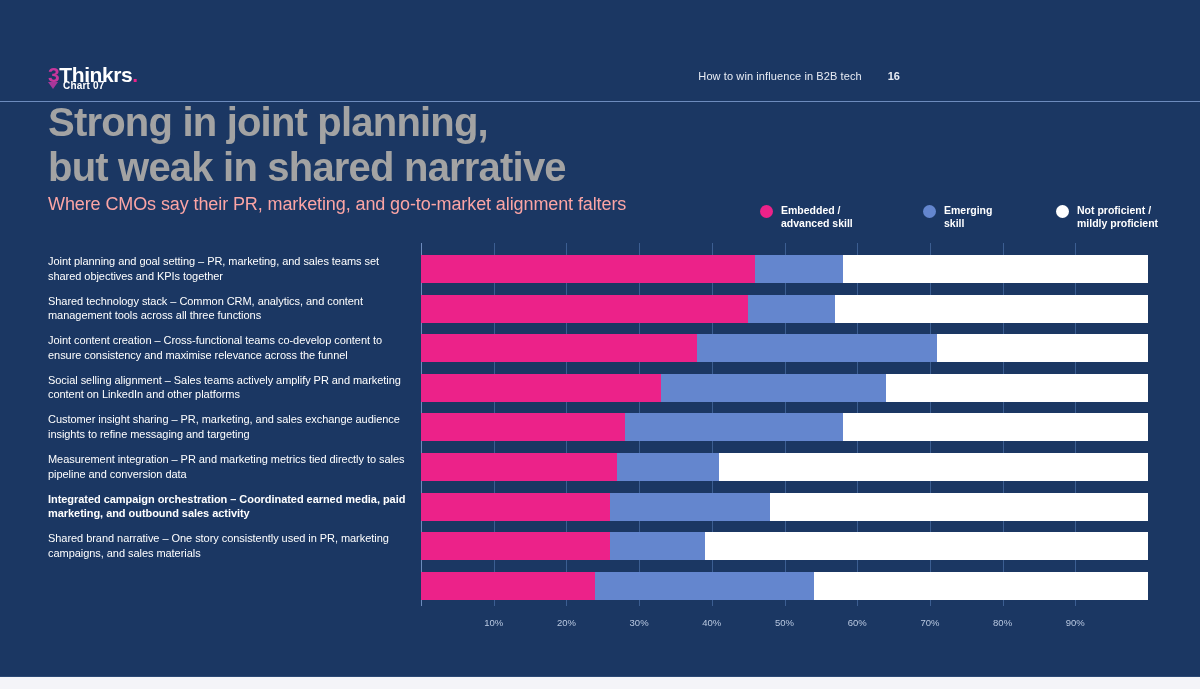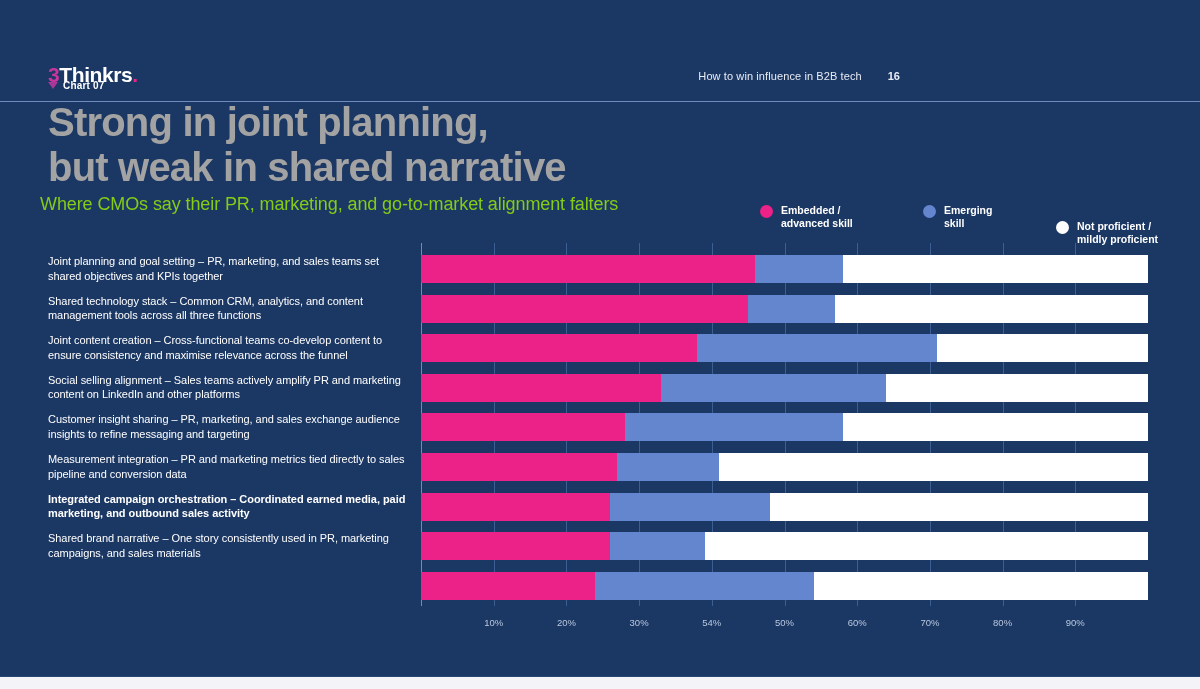--- a/index.html
+++ b/index.html
@@ -90,42 +90,42 @@
     left: 48px; top: 100px;
     font-size: 40px;
     font-weight: bold;
     line-height: 1.12;
     color: #a3a3a3;
     letter-spacing: -0.8px;
     white-space: pre;
   }
   #subhead {
     position: absolute;
-    left: 40px; top: 194px;
+    left: 48px; top: 194px;
     font-size: 18px;
-    color: #84cc16;
+    color: #fca5a5;
     letter-spacing: -0.1px;
     white-space: nowrap;
   }
 
   
   #legend {
     position: absolute;
     left: 760px; top: 204px;
     display: flex;
     gap: 8px;
   }
   .legend-item {
     display: flex;
     align-items: flex-start;
     gap: 8px;
   }
   .legend-item:nth-child(1) { width: 155px; }
   .legend-item:nth-child(2) { width: 125px; }
-  .legend-item:nth-child(3) { width: 140px; margin-top: 16px; }
+  .legend-item:nth-child(3) { width: 140px; }
   .legend-swatch {
     width: 13px; height: 13px;
     border-radius: 50%;
     flex: 0 0 auto;
     margin-top: 1px;
   }
   .legend-text {
     font-size: 10.5px;
     font-weight: bold;
     color: #ffffff;
@@ -314,21 +314,21 @@
         <div class="bar-row" style="top: 328.8px;">
           <div class="seg seg-a" title="Embedded / advanced skill: 24%" style="width: 174.48px; background: rgb(236, 34, 137);"></div>
           <div class="seg seg-b" title="Emerging skill: 30%" style="width: 218.1px; background: rgb(100, 134, 206);"></div>
           <div class="seg seg-c" title="Not proficient / mildly proficient: 46%" style="width: 334.42px; background: rgb(255, 255, 255);"></div>
         </div>
       </div>
     <div id="xaxis">
         <div class="xtick" style="left: 72.7px;">10%</div>
         <div class="xtick" style="left: 145.4px;">20%</div>
         <div class="xtick" style="left: 218.1px;">30%</div>
-        <div class="xtick" style="left: 290.8px;">54%</div>
+        <div class="xtick" style="left: 290.8px;">40%</div>
         <div class="xtick" style="left: 363.5px;">50%</div>
         <div class="xtick" style="left: 436.2px;">60%</div>
         <div class="xtick" style="left: 508.9px;">70%</div>
         <div class="xtick" style="left: 581.6px;">80%</div>
         <div class="xtick" style="left: 654.3px;">90%</div>
       </div>
   </div>
 
   <div id="footer-rule"></div>
 </div>

